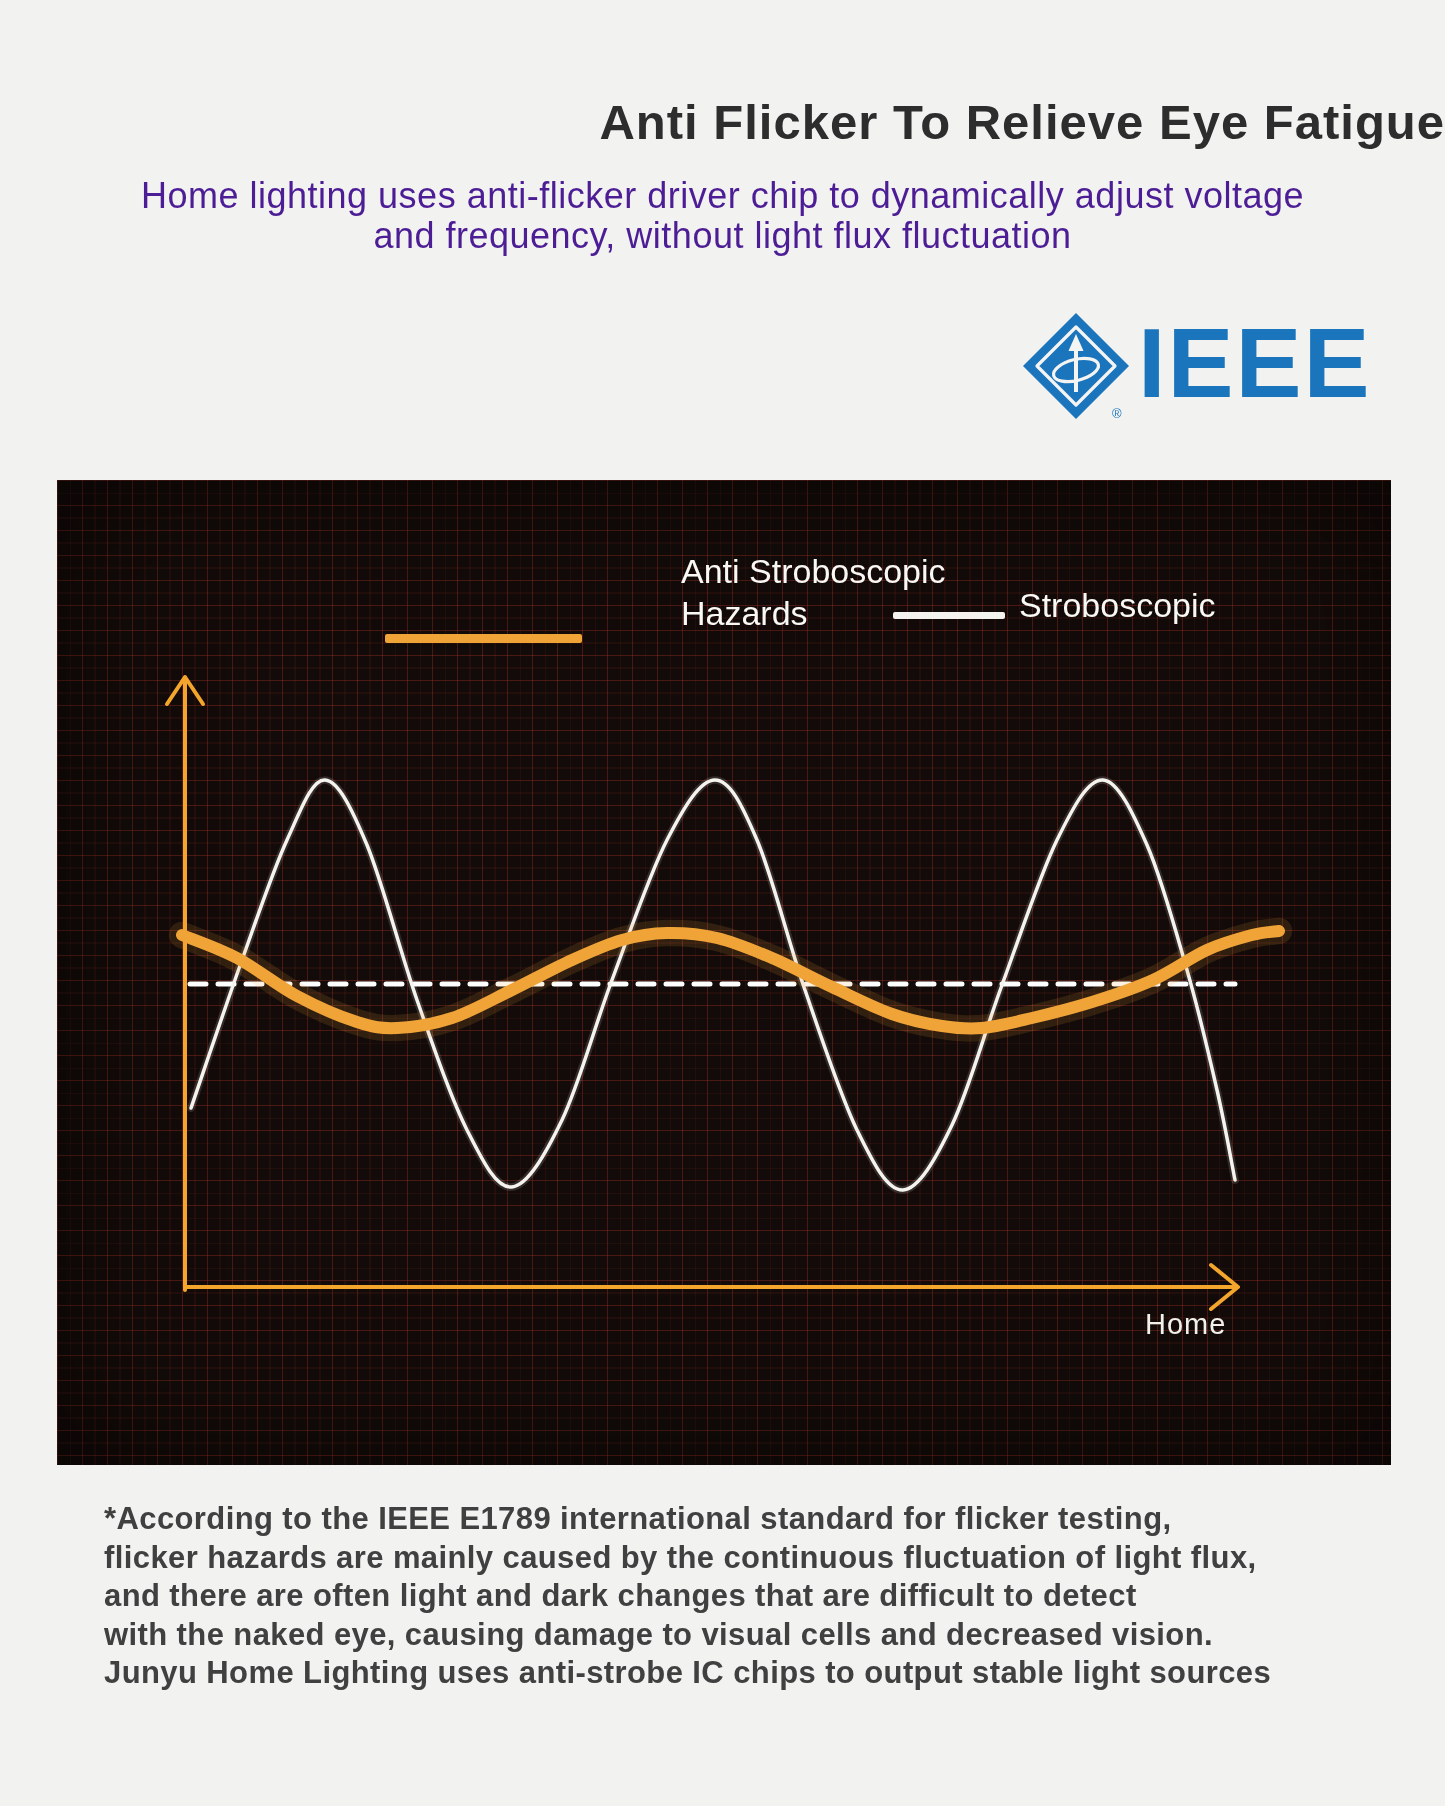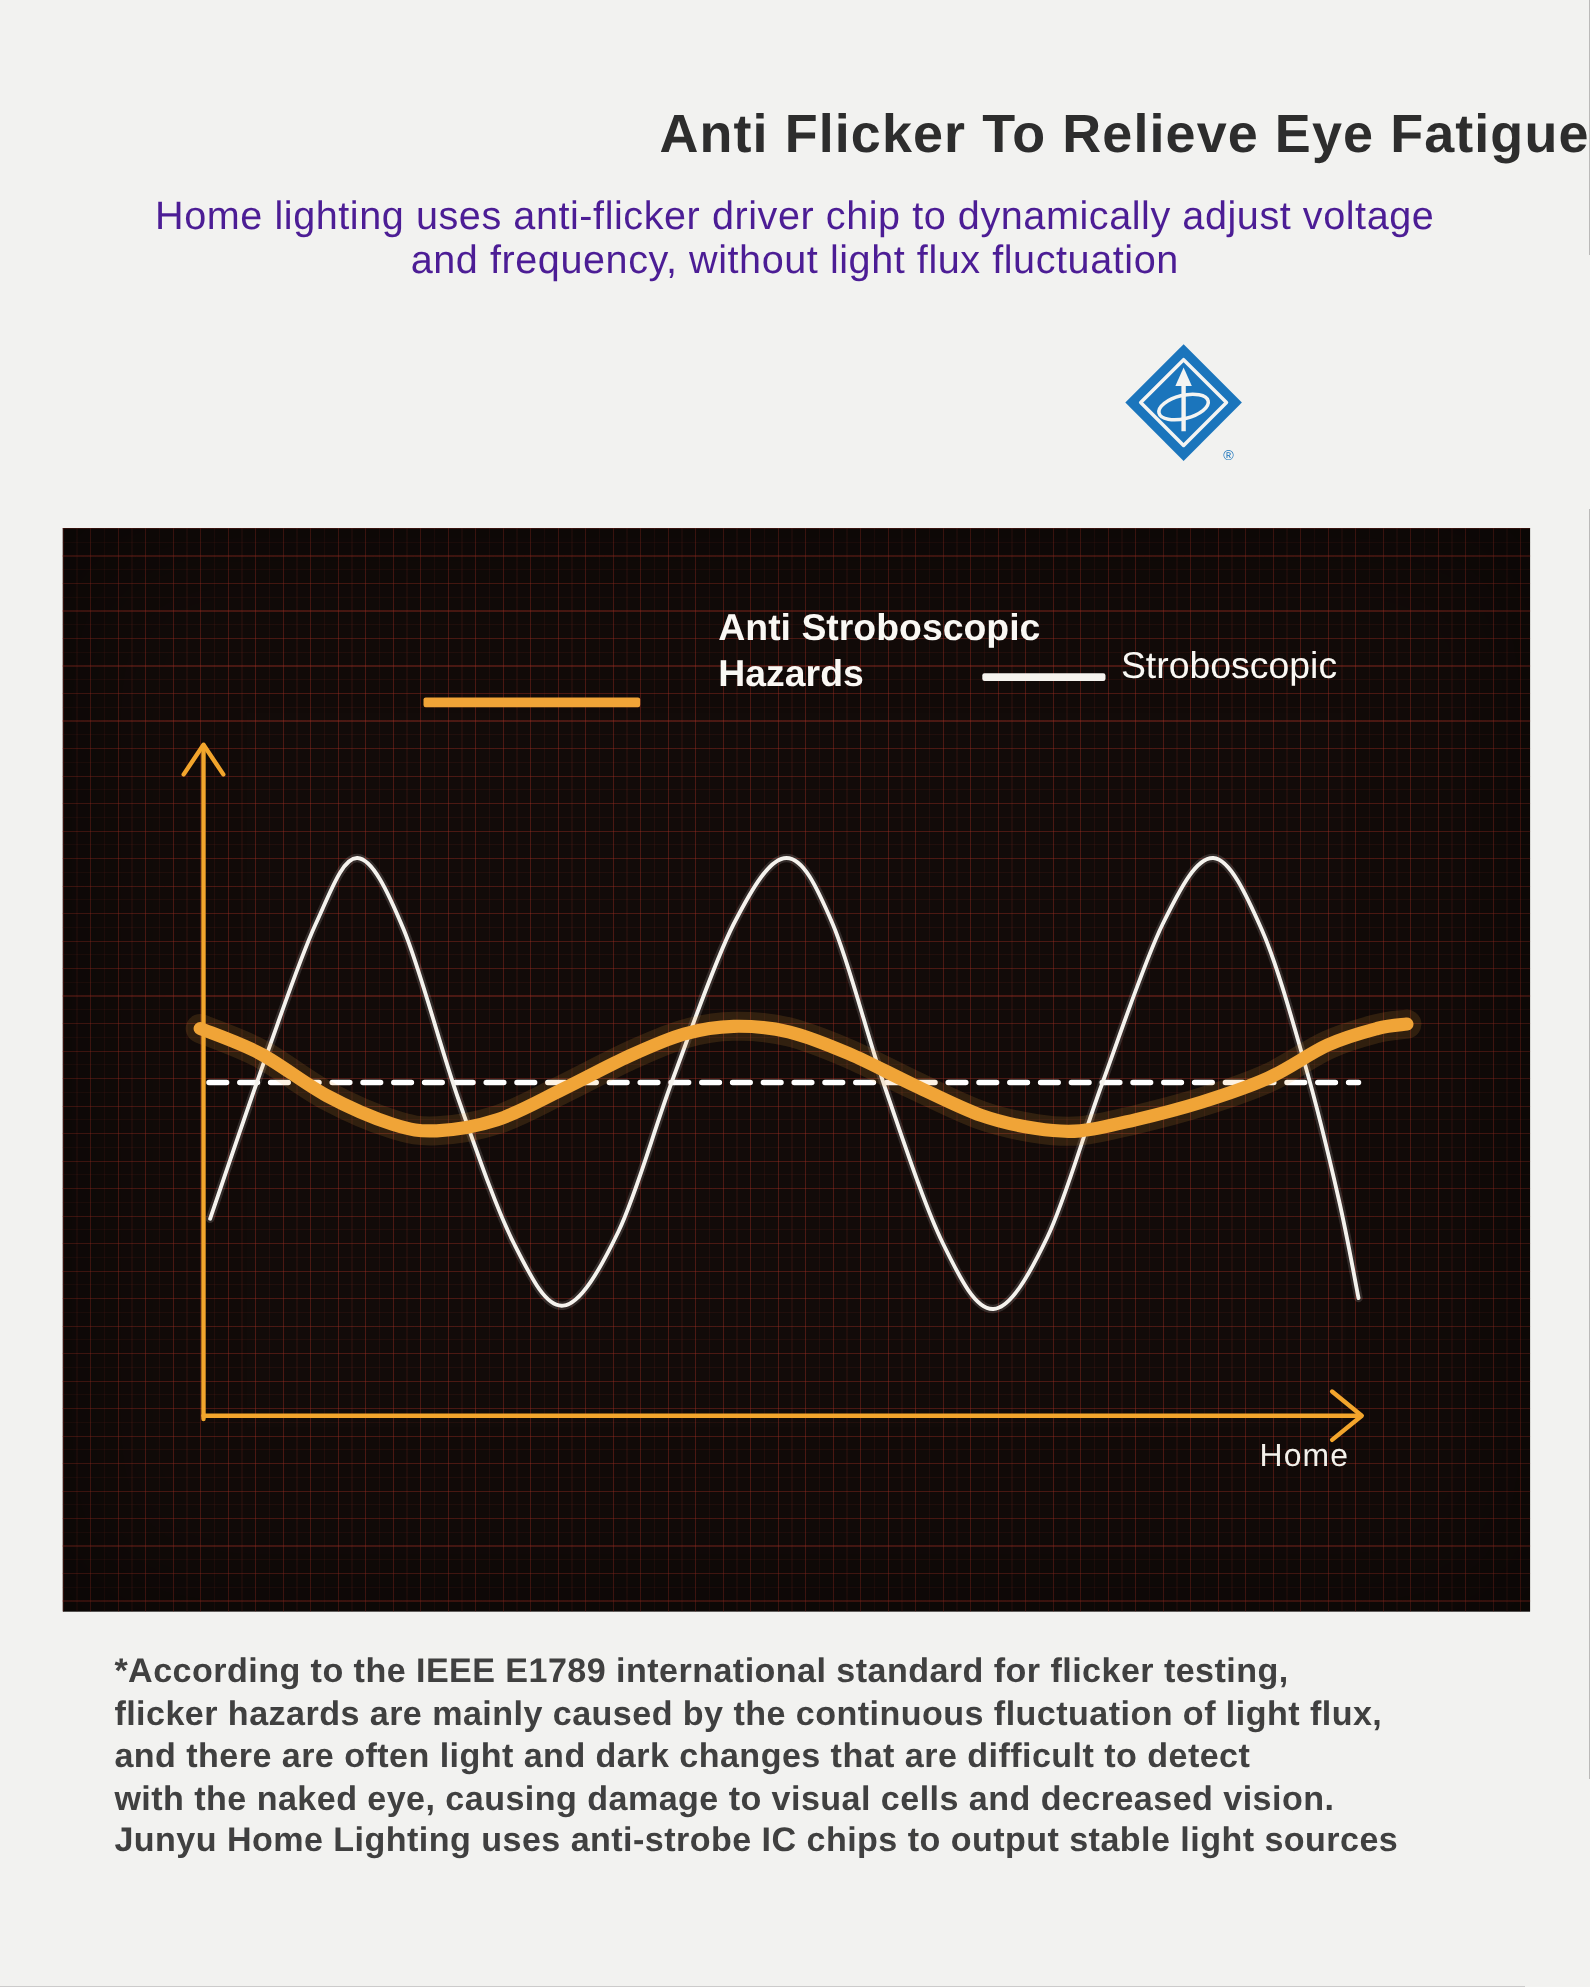--- a/index.html
+++ b/index.html
@@ -64,20 +64,21 @@
     <svg class="ieee-mark" width="112" height="112" viewBox="0 0 112 112">
       <path d="M56,3 L109,56 L56,109 L3,56 Z" fill="#1b75bc"></path>
       <path d="M56,17 L95,56 L56,95 L17,56 Z" fill="none" stroke="#f4f4f2" stroke-width="3.2" stroke-linejoin="round"></path>
       <g stroke="#f4f4f2" fill="none">
         <ellipse cx="56" cy="60" rx="23" ry="10.5" stroke-width="3.2" transform="rotate(-14 56 60)"></ellipse>
         <line x1="56" y1="82" x2="56" y2="36" stroke-width="4"></line>
         <path d="M56,24 L48.5,41 L63.5,41 Z" fill="#f4f4f2" stroke="none"></path>
       </g>
       <text x="92" y="108" font-size="13" fill="#1b75bc">®</text>
     </svg>
+    <div class="ieee-word" style="color: rgb(27, 117, 188);">IEEE</div>
   </div>
 
   <div class="panel">
 
     <svg class="plot" viewBox="0 0 1334 985">
 
       <g fill="none" stroke-linecap="round" stroke-linejoin="round">
         <path id="y-axis-line" d="M128,810 L128,198" stroke-width="4" stroke="#f3a52c"></path>
         <path id="y-axis-arrow" d="M110,224 L128,197 L146,224" stroke-width="4" stroke="#f3a52c"></path>
       </g>
@@ -91,21 +92,21 @@
           <path d="M133,504 L1178,504" fill="none" stroke="#ffffff" stroke-width="5" stroke-linecap="round" stroke-dasharray="16 12"></path>
           <path d="M134,628 C142.5,603.3 169.0,524.7 185,480 C201.0,435.3 216.2,390.0 230,360 C243.8,330.0 254.7,299.2 268,300 C281.3,300.8 294.7,328.3 310,365 C325.3,401.7 343.3,472.5 360,520 C376.7,567.5 394.2,618.8 410,650 C425.8,681.2 439.2,708.7 455,707 C470.8,705.3 488.3,674.5 505,640 C521.7,605.5 537.5,546.7 555,500 C572.5,453.3 592.8,393.3 610,360 C627.2,326.7 643.0,300.0 658,300 C673.0,300.0 685.0,325.0 700,360 C715.0,395.0 731.3,461.7 748,510 C764.7,558.3 783.7,616.7 800,650 C816.3,683.3 830.2,710.8 846,710 C861.8,709.2 878.5,679.2 895,645 C911.5,610.8 927.5,552.5 945,505 C962.5,457.5 983.2,394.2 1000,360 C1016.8,325.8 1031.0,299.2 1046,300 C1061.0,300.8 1076.0,333.3 1090,365 C1104.0,396.7 1118.3,449.2 1130,490 C1141.7,530.8 1152.0,575.0 1160,610 C1168.0,645.0 1175.0,685.0 1178,700" fill="none" stroke="#f5f3ee" stroke-width="7.700000000000001" stroke-opacity="0.14" stroke-linecap="round"></path>
           <path d="M134,628 C142.5,603.3 169.0,524.7 185,480 C201.0,435.3 216.2,390.0 230,360 C243.8,330.0 254.7,299.2 268,300 C281.3,300.8 294.7,328.3 310,365 C325.3,401.7 343.3,472.5 360,520 C376.7,567.5 394.2,618.8 410,650 C425.8,681.2 439.2,708.7 455,707 C470.8,705.3 488.3,674.5 505,640 C521.7,605.5 537.5,546.7 555,500 C572.5,453.3 592.8,393.3 610,360 C627.2,326.7 643.0,300.0 658,300 C673.0,300.0 685.0,325.0 700,360 C715.0,395.0 731.3,461.7 748,510 C764.7,558.3 783.7,616.7 800,650 C816.3,683.3 830.2,710.8 846,710 C861.8,709.2 878.5,679.2 895,645 C911.5,610.8 927.5,552.5 945,505 C962.5,457.5 983.2,394.2 1000,360 C1016.8,325.8 1031.0,299.2 1046,300 C1061.0,300.8 1076.0,333.3 1090,365 C1104.0,396.7 1118.3,449.2 1130,490 C1141.7,530.8 1152.0,575.0 1160,610 C1168.0,645.0 1175.0,685.0 1178,700" fill="none" stroke="#f5f3ee" stroke-width="3.5" stroke-linecap="round"></path>
           <path d="M125,455 C134.2,458.8 160.8,467.8 180,478 C199.2,488.2 220.0,505.3 240,516 C260.0,526.7 283.3,536.7 300,542 C316.7,547.3 324.2,548.7 340,548 C355.8,547.3 375.8,544.3 395,538 C414.2,531.7 435.0,519.7 455,510 C475.0,500.3 496.7,488.3 515,480 C533.3,471.7 549.2,464.5 565,460 C580.8,455.5 594.2,453.3 610,453 C625.8,452.7 642.5,453.8 660,458 C677.5,462.2 695.8,469.8 715,478 C734.2,486.2 755.0,497.7 775,507 C795.0,516.3 816.7,527.5 835,534 C853.3,540.5 870.0,543.7 885,546 C900.0,548.3 910.0,549.3 925,548 C940.0,546.7 956.7,542.3 975,538 C993.3,533.7 1014.8,528.3 1035,522 C1055.2,515.7 1076.8,508.7 1096,500 C1115.2,491.3 1133.5,477.5 1150,470 C1166.5,462.5 1183.0,458.2 1195,455 C1207.0,451.8 1217.5,451.7 1222,451" fill="none" stroke="#f0a437" stroke-width="26.400000000000002" stroke-opacity="0.14" stroke-linecap="round"></path>
           <path d="M125,455 C134.2,458.8 160.8,467.8 180,478 C199.2,488.2 220.0,505.3 240,516 C260.0,526.7 283.3,536.7 300,542 C316.7,547.3 324.2,548.7 340,548 C355.8,547.3 375.8,544.3 395,538 C414.2,531.7 435.0,519.7 455,510 C475.0,500.3 496.7,488.3 515,480 C533.3,471.7 549.2,464.5 565,460 C580.8,455.5 594.2,453.3 610,453 C625.8,452.7 642.5,453.8 660,458 C677.5,462.2 695.8,469.8 715,478 C734.2,486.2 755.0,497.7 775,507 C795.0,516.3 816.7,527.5 835,534 C853.3,540.5 870.0,543.7 885,546 C900.0,548.3 910.0,549.3 925,548 C940.0,546.7 956.7,542.3 975,538 C993.3,533.7 1014.8,528.3 1035,522 C1055.2,515.7 1076.8,508.7 1096,500 C1115.2,491.3 1133.5,477.5 1150,470 C1166.5,462.5 1183.0,458.2 1195,455 C1207.0,451.8 1217.5,451.7 1222,451" fill="none" stroke="#f0a437" stroke-width="12" stroke-linecap="round"></path>
         </g>
     </svg>
 
     <div class="legend-bar" id="legend-orange-bar" style="left: 328px; top: 154px; width: 197px; height: 9px; background: rgb(240, 164, 55);"></div>
 
-    <div class="legend-text" style="left:596px;top:70px;white-space:pre-line;font-weight:bold;">Anti Stroboscopic
+    <div class="legend-text" style="left:624px;top:70px;white-space:pre-line;">Anti Stroboscopic
 Hazards</div>
 
     <div class="legend-bar" id="legend-white-bar" style="left: 836px; top: 132px; width: 112px; height: 7px; background: rgb(245, 243, 238);"></div>
     <div class="legend-text" style="left:962px;top:104px;text-align:center;">Stroboscopic</div>
 
     <div class="time-label">Home</div>
   </div>
 
   <div class="footnote">*According to the IEEE E1789 international standard for flicker testing,
 flicker hazards are mainly caused by the continuous fluctuation of light flux,

